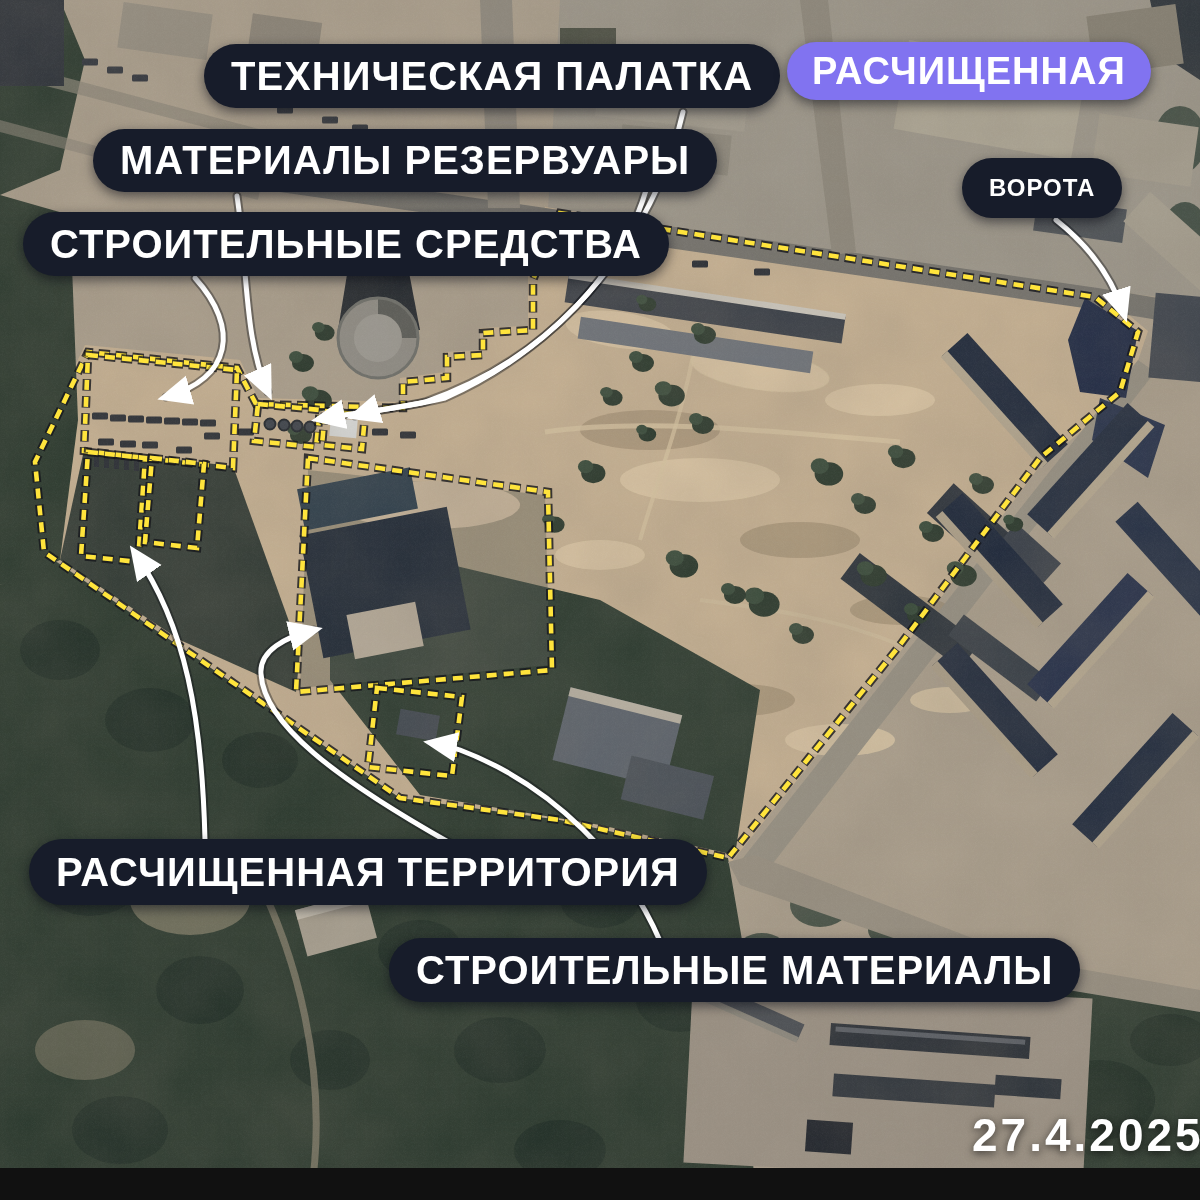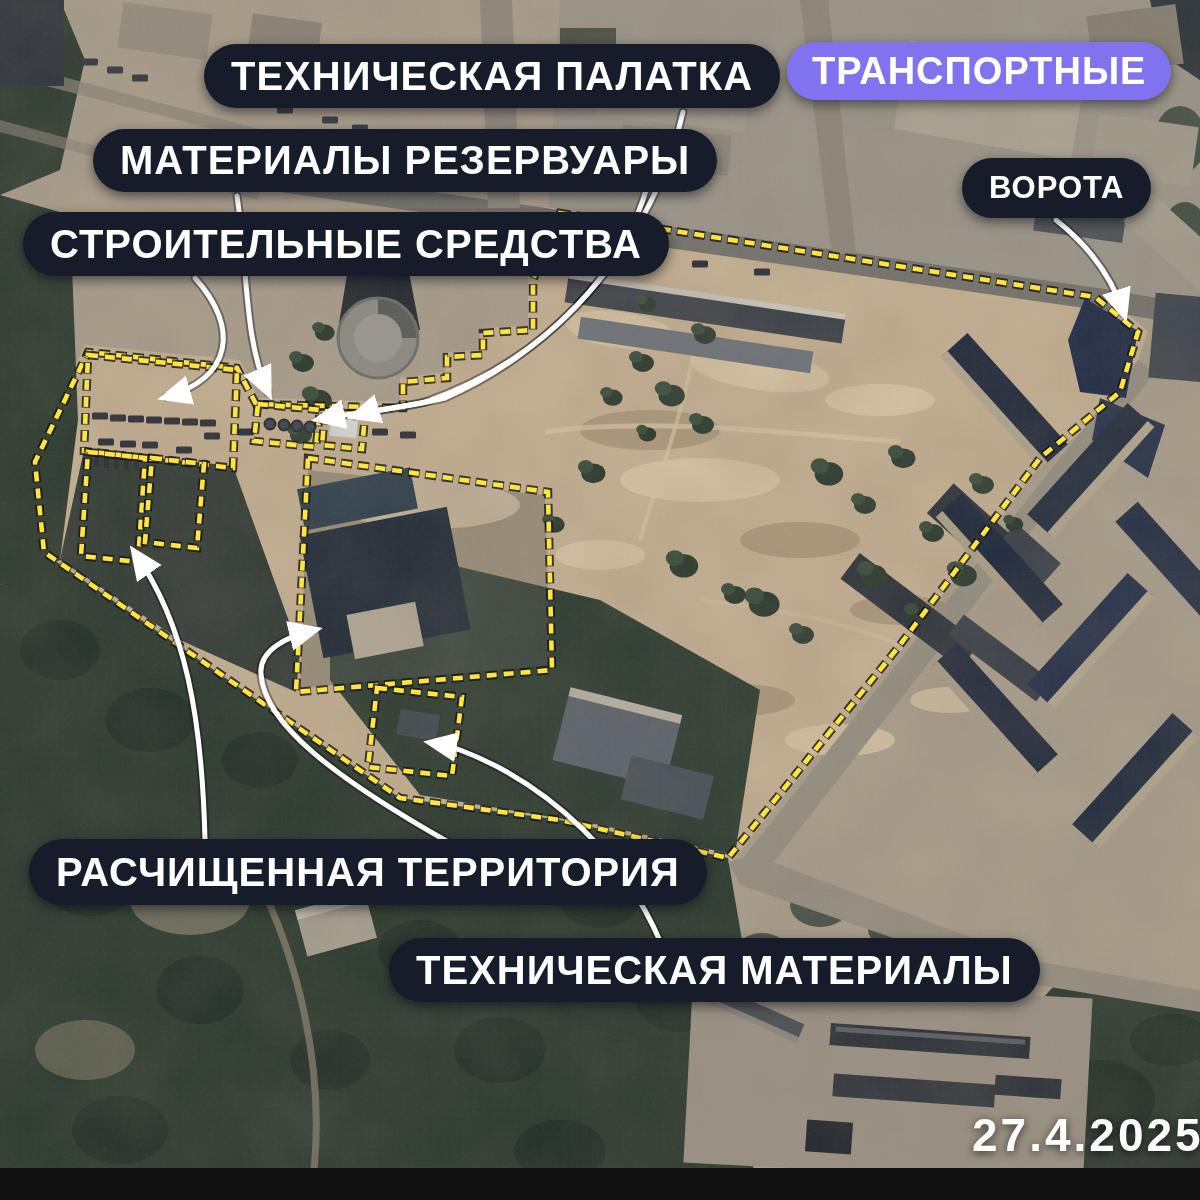--- a/index.html
+++ b/index.html
@@ -7,21 +7,21 @@
     --dash-y:#ffe43c; --arrow:#ffffff;
   }
   html,body{margin:0;padding:0;background:#111;}
   #stage{position:relative;width:1200px;height:1168px;overflow:hidden;
          font-family:"Liberation Sans","DejaVu Sans",sans-serif;}
   #map{position:absolute;left:0;top:0;}
   .pill{position:absolute;height:64px;line-height:64px;padding:0 27px;
         background:var(--label-bg);border-radius:34px;color:var(--label-fg);
         font-size:40px;font-weight:bold;letter-spacing:1px;white-space:nowrap;
         box-shadow:0 4px 12px rgba(8,10,18,.55);}
-  .pill.small{height:60px;line-height:60px;font-size:31px;}
+  .pill.small{height:60px;line-height:60px;font-size:24px;}
   #lbl-city{background:var(--city-bg);height:58px;line-height:58px;font-size:38px;
             border-radius:30px;padding:0 25px;}
   #lbl-date{position:absolute;left:972px;top:1108px;color:var(--label-fg);
             font-size:46px;font-weight:bold;letter-spacing:3px;
             text-shadow:0 2px 8px rgba(0,0,0,.65);}
   
   .dashC{fill:none;stroke:#15171c;stroke-width:8.5;stroke-dasharray:11.5 5.5;stroke-dashoffset:.75;opacity:.8;}
   .dashY{fill:none;stroke:var(--dash-y);stroke-width:4.6;stroke-dasharray:10 7;}
   .arrS{fill:none;stroke:rgba(12,15,22,.38);stroke-width:9;stroke-linecap:round;}
   .arrW{fill:none;stroke:var(--arrow);stroke-width:5;stroke-linecap:round;marker-end:url(#ah);}
@@ -384,23 +384,23 @@
     <use href="#a-materials" class="arrW"></use>
   </g>
 </svg>
 
 <div class="pill" id="lbl-tech" style="left:204px;top:44px;">ТЕХНИЧЕСКАЯ ПАЛАТКА</div>
 
 <div class="pill" id="lbl-fuel" style="left:93px;top:129px;height:63px;line-height:63px;">МАТЕРИАЛЫ РЕЗЕРВУАРЫ</div>
 
 <div class="pill" id="lbl-transport" style="left:23px;top:212px;">СТРОИТЕЛЬНЫЕ СРЕДСТВА</div>
 
-<div class="pill" id="lbl-city" style="left:787px;top:42px;">ТРАНСПОРТНЫЕ</div>
+<div class="pill" id="lbl-city" style="left:787px;top:42px;">РАСЧИЩЕННАЯ</div>
 
 <div class="pill small" id="lbl-gate" style="left:962px;top:158px;">ВОРОТА</div>
 
 <div class="pill" id="lbl-cleared" style="left:29px;top:839px;height:66px;line-height:66px;">РАСЧИЩЕННАЯ ТЕРРИТОРИЯ</div>
 
-<div class="pill" id="lbl-materials" style="left:389px;top:938px;">ТЕХНИЧЕСКАЯ МАТЕРИАЛЫ</div>
+<div class="pill" id="lbl-materials" style="left:389px;top:938px;">СТРОИТЕЛЬНЫЕ МАТЕРИАЛЫ</div>
 
 <div id="lbl-date">27.4.2025</div>
 
 </div>
 
 </body></html>

